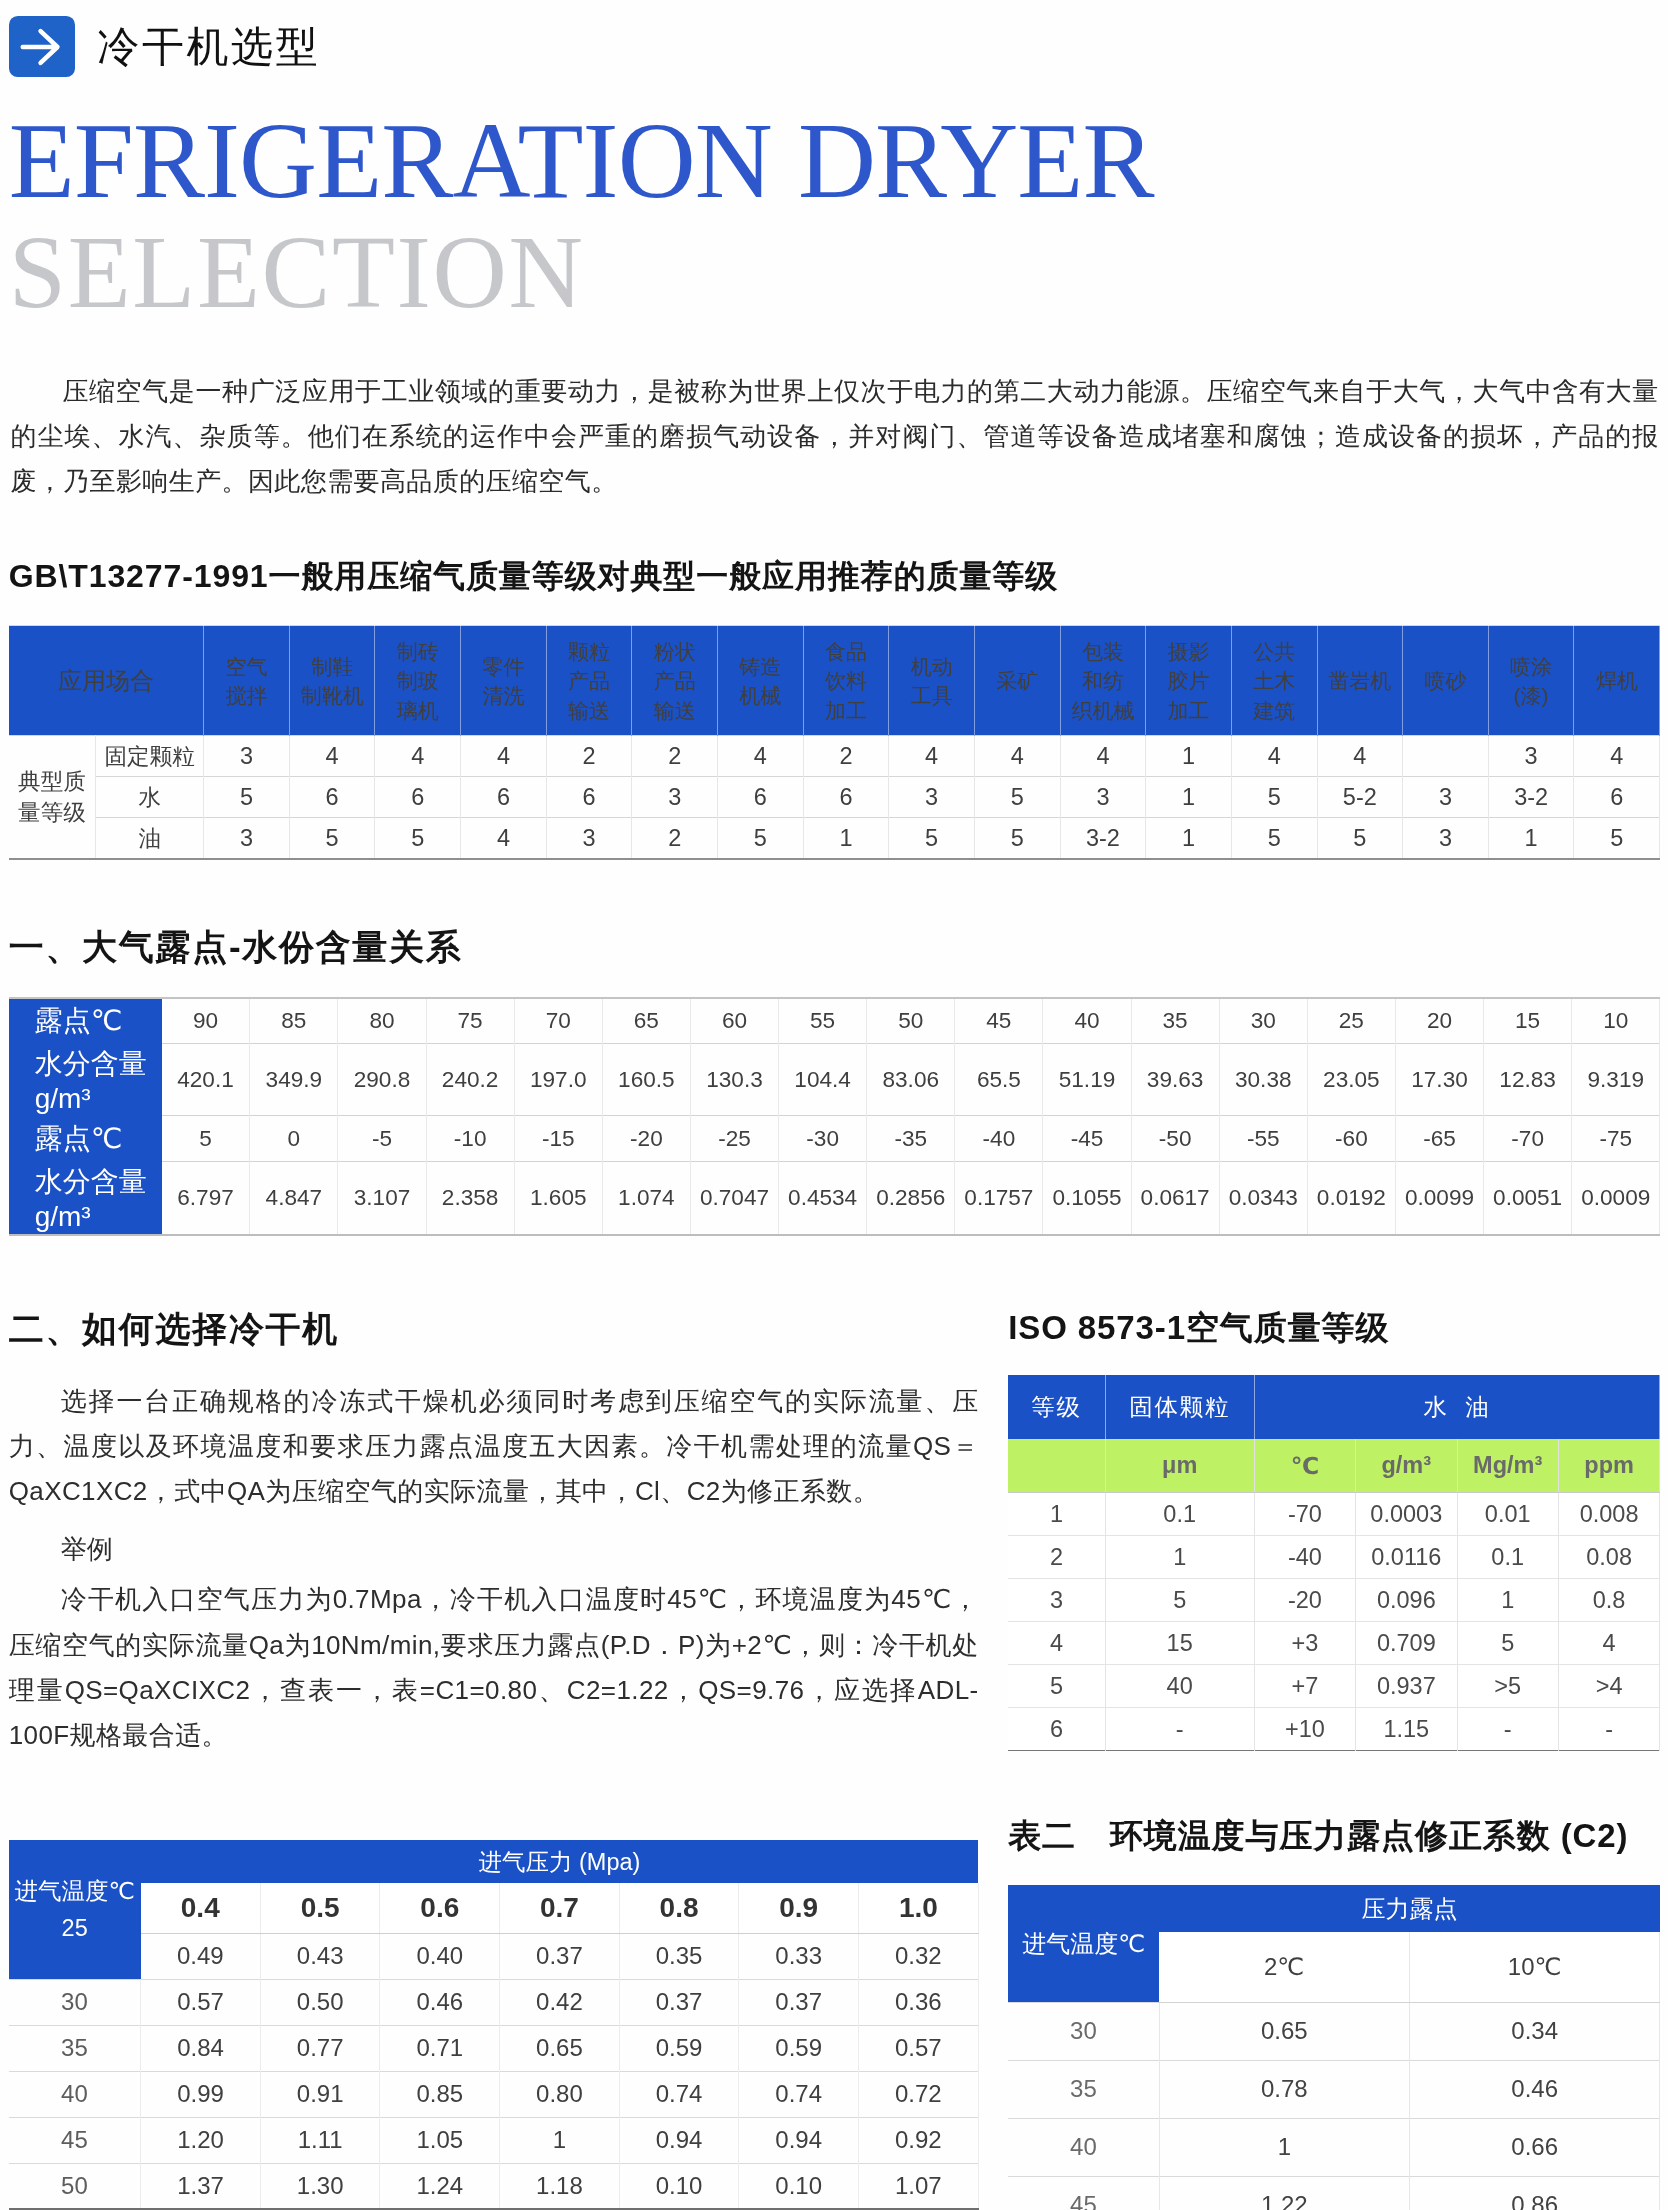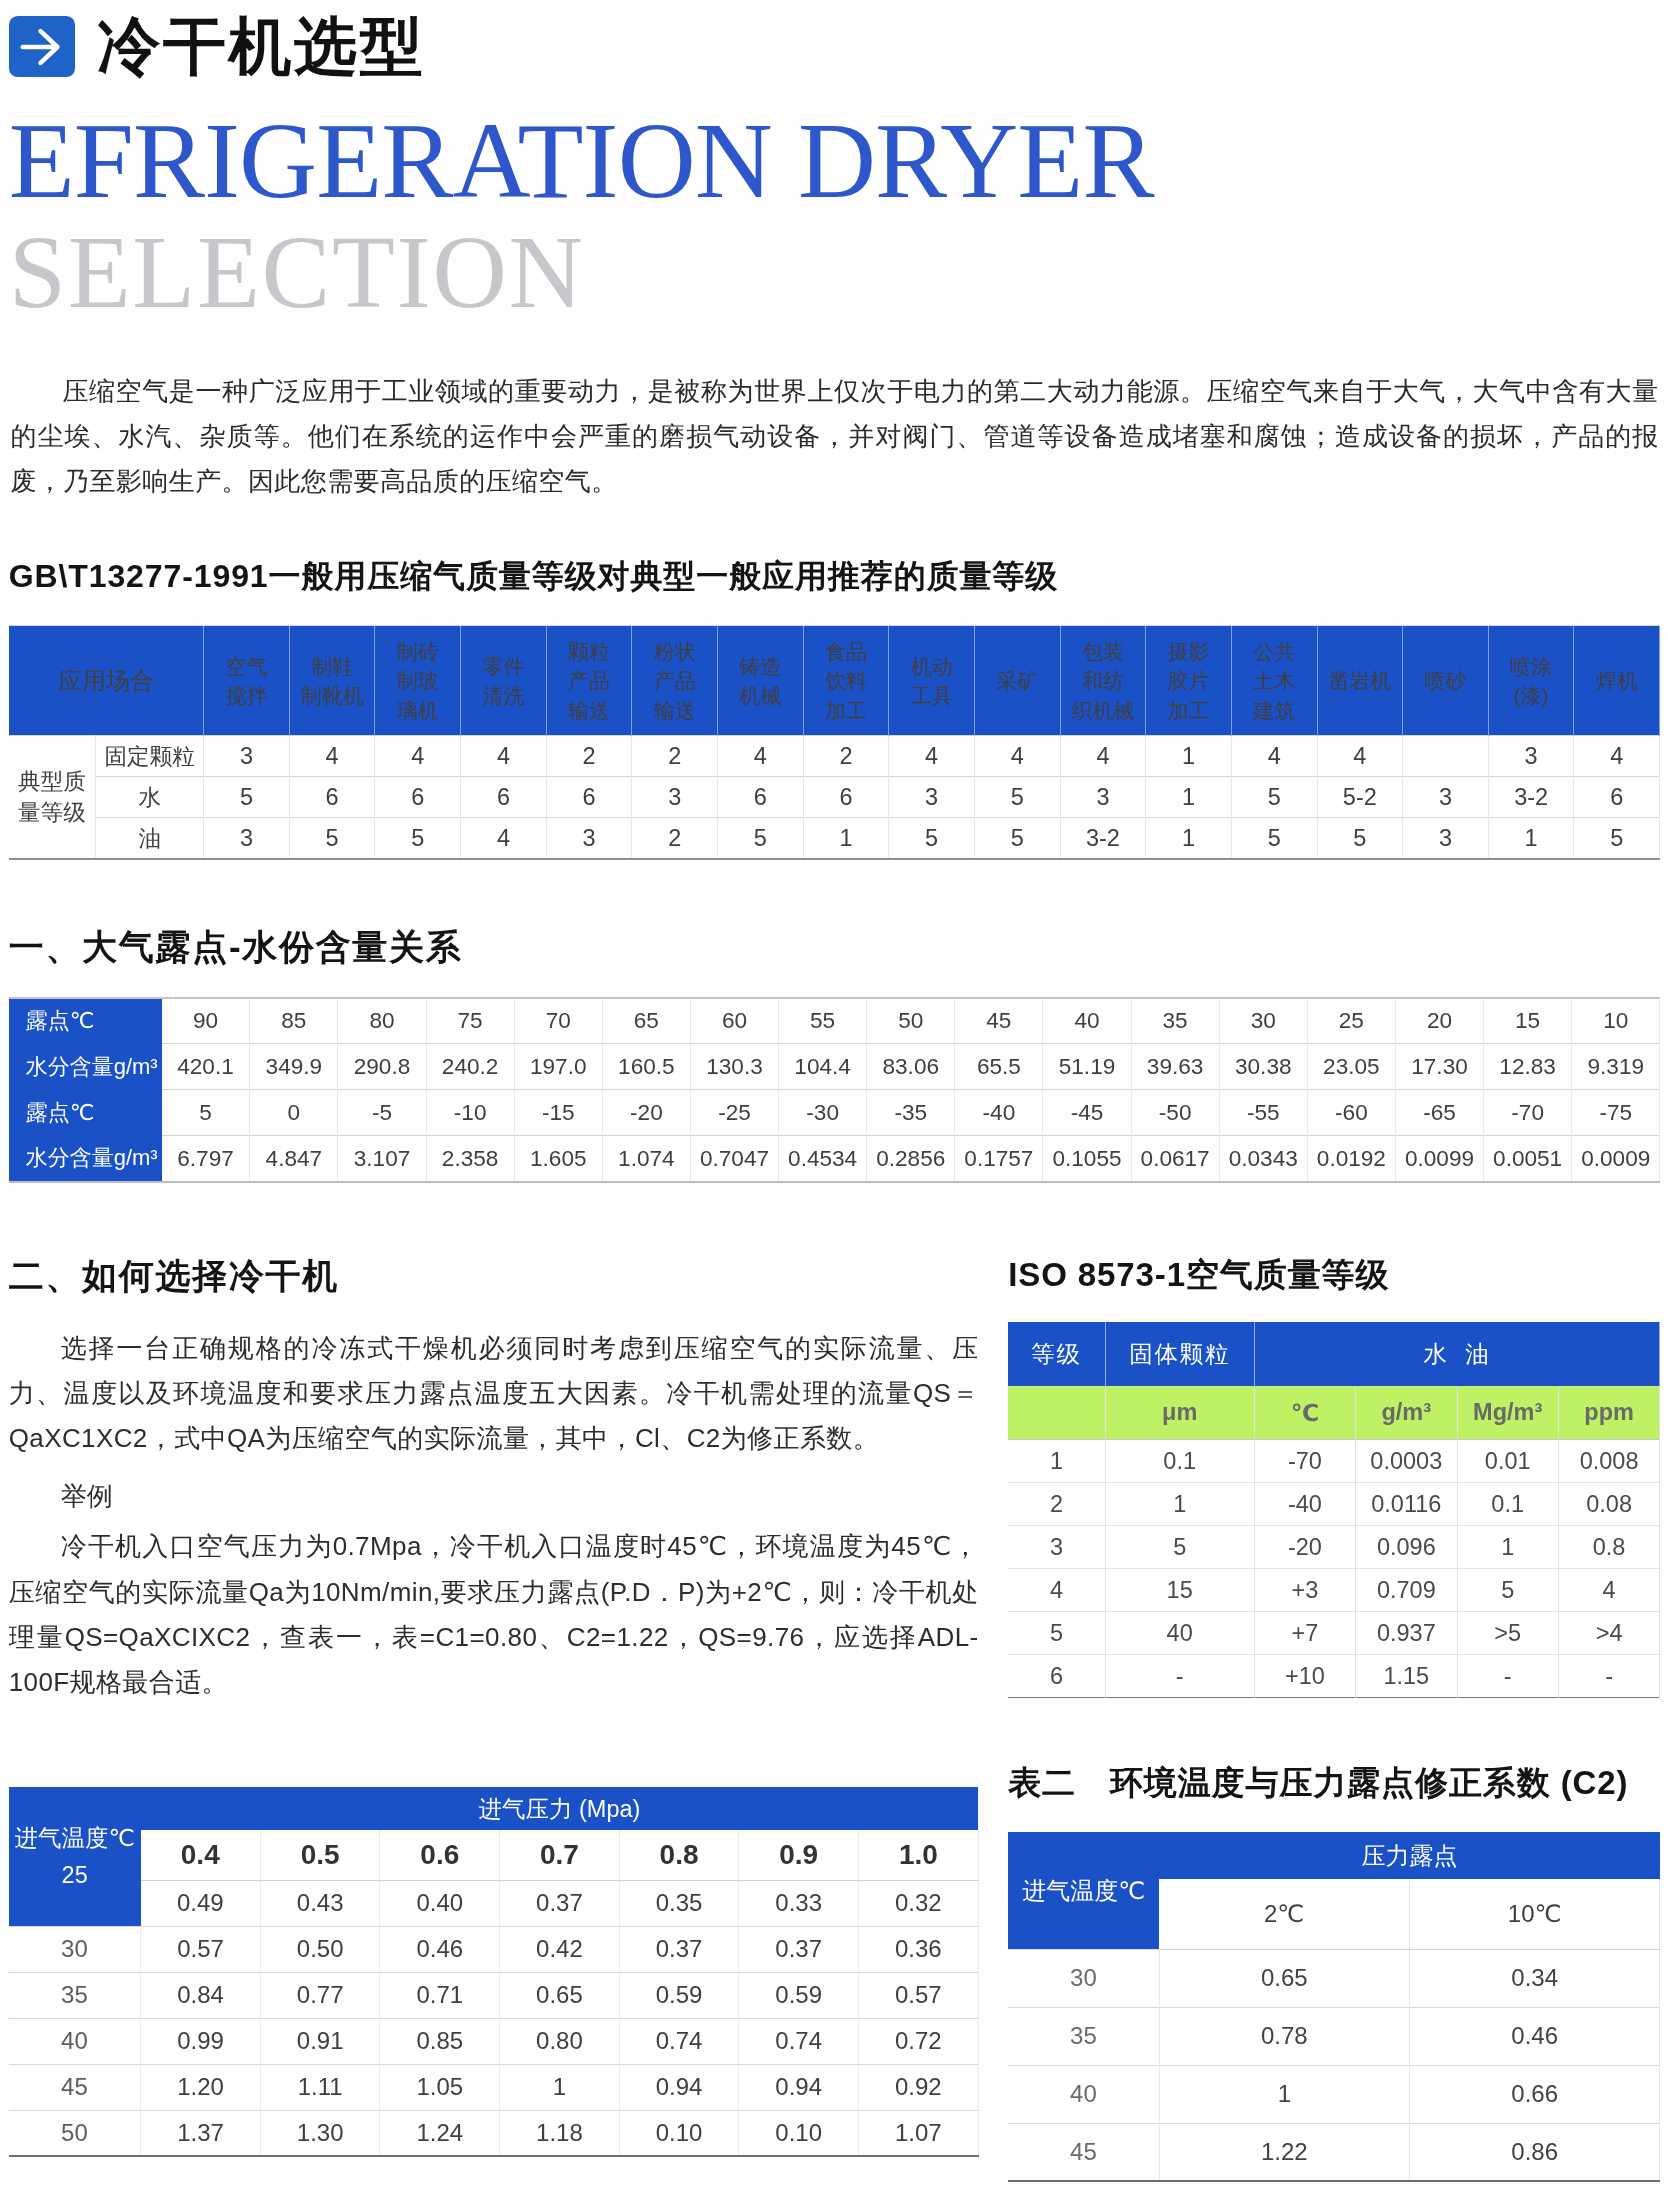--- a/index.html
+++ b/index.html
@@ -14,21 +14,21 @@
   .page { padding: 10.4px 8.7px 0; }
 
   
   .hrow { display: flex; align-items: center; gap: 22.6px; height: 73px; }
   .arrow-badge {
     width: 66px; height: 61px; border-radius: 8.7px;
     background: #1f63c8; display: flex; align-items: center; justify-content: center;
     flex: 0 0 auto;
   }
   .arrow-badge svg { width: 45px; height: 42px; }
-  .page-title { font-size: 63px; font-weight: 700; letter-spacing: 2.6px; color: #111; margin: 0; }
+  .page-title { font-size: 42px; font-weight: 400; letter-spacing: 2.6px; color: #111; margin: 0; }
 
   .big-title {
     margin-top: 22.6px;
     font-family: "Liberation Serif", "DejaVu Serif", serif;
     font-size: 108px; line-height: 1.02; color: #2e57cb;
     letter-spacing: -0.9px; white-space: nowrap;
   }
   .big-sub {
     font-family: "Liberation Serif", "DejaVu Serif", serif;
     font-size: 103px; line-height: 1.0; color: #c6c7cb;
@@ -61,22 +61,22 @@
   .gb .corner { font-size: 24px; }
   .gb td, .gb tbody th {
     font-size: 23.5px; font-weight: 400; color: #3f3f3f; height: 41px;
     border-top: 0.9px solid #d6d6d6; border-right: 0.9px solid #e7e7e7;
   }
   .gb tbody th { font-size: 22.6px; }
 
   
   .dew { margin-top: 26px; border-top: 2.6px solid #c4c4c4; border-bottom: 2.6px solid #bdbdbd; }
   .dew tbody th.row-label {
-    background: #1b51c6; color: #fff; font-size: 22px; font-weight: 500;
-    text-align: left; padding-left: 17px; height: 46px;
+    background: #1b51c6; color: #fff; font-size: 28px; font-weight: 500;
+    text-align: left; padding-left: 26px; height: 46px;
   }
   .dew td {
     font-size: 22.6px; color: #3f3f3f; height: 46px;
     border-top: 0.9px solid #d3d3d3; border-right: 0.9px solid #e9e9e9;
   }
   .dew tr:first-child td { border-top: none; }
 
   
   .cols { display: flex; gap: 29.5px; margin-top: 70px; }
   .col-left { flex: 0 0 970px; }

